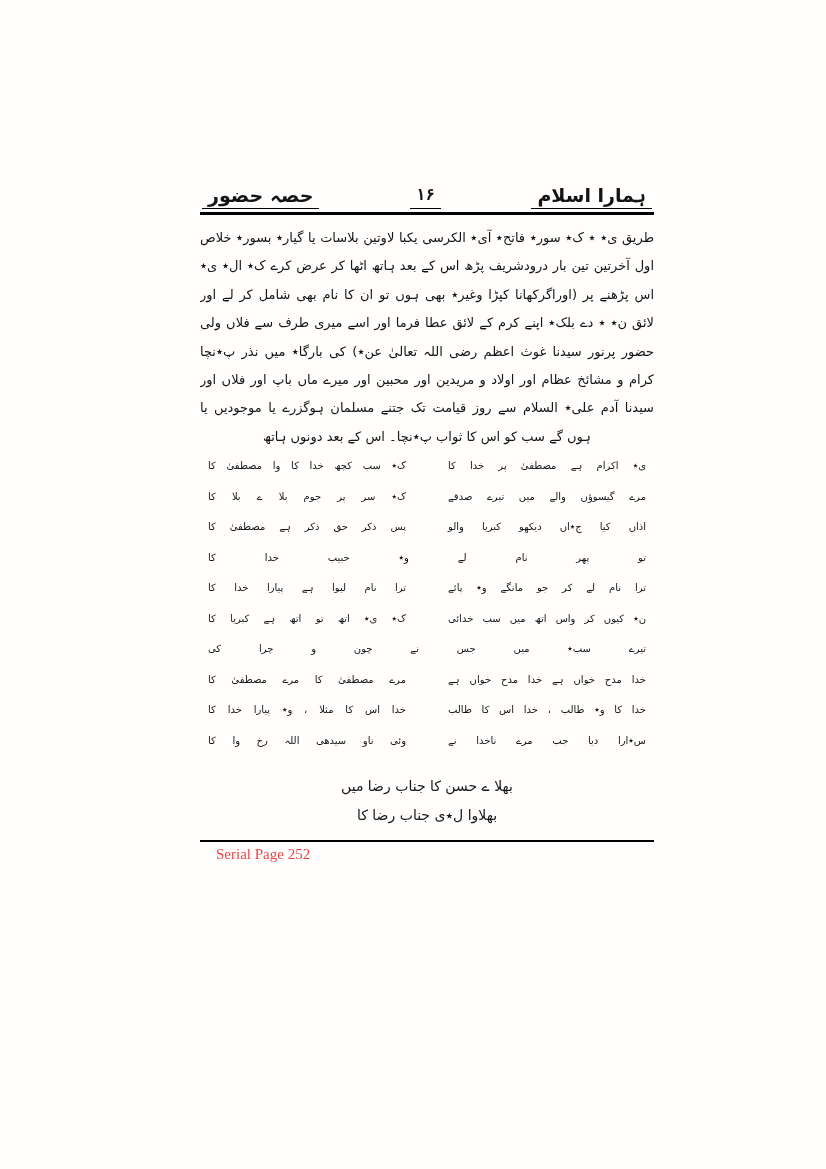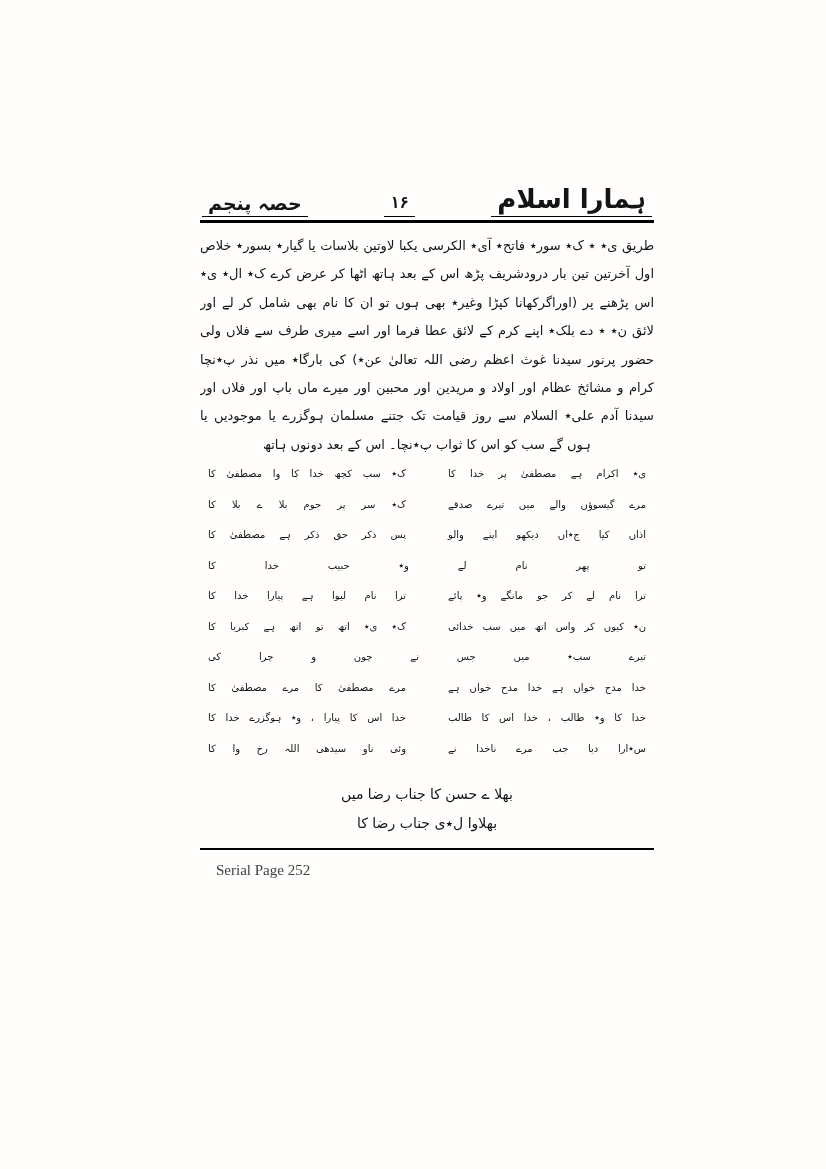--- a/index.html
+++ b/index.html
@@ -24,21 +24,21 @@
     justify-content: space-between;
     align-items: flex-end;
     direction: rtl;
     padding: 0 2px;
   }
   .h-item {
     font-weight: bold;
     border-bottom: 1.5px solid #000;
     padding: 0 6px 2px 6px;
   }
-  .h-title { font-size: 26px; }
+  .h-title { font-size: 19px; }
   .h-num   { font-size: 16px; padding-bottom: 3px; font-family: Liberation Mono, monospace; }
   .h-part  { font-size: 19px; }
   .header-rule {
     border-top: 3px solid #000;
     margin-top: 3px;
   }
   
   .body-text {
     direction: rtl;
     margin-top: 9px;
@@ -96,35 +96,35 @@
   
   .footer-rule {
     border-top: 2.5px solid #000;
     margin-top: 10px;
   }
   .serial {
     direction: ltr;
     text-align: left;
     font-family: "Liberation Serif", "DejaVu Serif", serif;
     font-size: 15px;
-    margin-top: 12px;
+    margin-top: 4px;
     padding-left: 16px;
-    color: #404040;
+    color: #ef4444;
   }
 </style>
 </head>
 <body>
 
 <div class="page">
   <div class="content">
 
     <div class="header">
       <span class="h-item h-title">ہمارا اسلام</span>
       <span class="h-item h-num">۱۶</span>
-      <span class="h-item h-part">حصہ پنجم</span>
+      <span class="h-item h-part">حصہ حضور</span>
     </div>
     <div class="header-rule"></div>
 
     <div class="body-text">
       <div class="bline">طریق ی٭ ٭ ک٭ سور٭ فاتح٭ آی٭ الکرسی یکبا لاوتین بلاسات یا گیار٭ بسور٭ خلاص اور</div>
       <div class="bline">اول آخرتین تین بار درودشریف پڑھ اس کے بعد ہاتھ اٹھا کر عرض کرے ک٭ ال٭ ی٭ میرے</div>
       <div class="bline">اس پڑھنے پر (اوراگرکھانا کپڑا وغیر٭ بھی ہوں تو ان کا نام بھی شامل کر لے اور ک٭ے ک٭</div>
       <div class="bline">لائق ن٭ ٭ دے بلک٭ اپنے کرم کے لائق عطا فرما اور اسے میری طرف سے فلاں ولی اللہ (مثلاً</div>
       <div class="bline">حضور پرنور سیدنا غوث اعظم رضی اللہ تعالیٰ عن٭) کی بارگا٭ میں نذر پ٭نچا اوران کے آبا ے</div>
       <div class="bline">کرام و مشائخ عظام اور اولاد و مریدین اور محبین اور میرے ماں باپ اور فلاں اور فلاں اور</div>
@@ -136,21 +136,21 @@
     <div class="poem">
       <div class="prow">
         <div class="pcell">ی٭ اکرام ہے مصطفیٰ پر خدا کا</div>
         <div class="pcell">ک٭ سب کچھ خدا کا وا مصطفیٰ کا</div>
       </div>
       <div class="prow">
         <div class="pcell">مرے گیسوؤں والے میں تیرے صدقے</div>
         <div class="pcell">ک٭ سر پر جوم بلا ے بلا کا</div>
       </div>
       <div class="prow">
-        <div class="pcell">اذاں کیا ج٭اں دیکھو اپنے والو</div>
+        <div class="pcell">اذاں کیا ج٭اں دیکھو کبریا والو</div>
         <div class="pcell">پس ذکر حق ذکر ہے مصطفیٰ کا</div>
       </div>
       <div class="prow">
         <div class="pcell">تو پھر نام لے و٭ حبیب خدا کا</div>
       </div>
       <div class="prow">
         <div class="pcell">ترا نام لے کر جو مانگے و٭ پائے</div>
         <div class="pcell">ترا نام لیوا ہے پیارا خدا کا</div>
       </div>
       <div class="prow">
@@ -159,21 +159,21 @@
       </div>
       <div class="prow">
         <div class="pcell">تیرے سب٭ میں جس نے چون و چرا کی</div>
       </div>
       <div class="prow">
         <div class="pcell">خدا مدح خواں ہے خدا مدح خواں ہے</div>
         <div class="pcell">مرے مصطفیٰ کا مرے مصطفیٰ کا</div>
       </div>
       <div class="prow">
         <div class="pcell">خدا کا و٭ طالب ، خدا اس کا طالب</div>
-        <div class="pcell">خدا اس کا پیارا ، و٭ ہوگزرے خدا کا</div>
+        <div class="pcell">خدا اس کا مثلا ، و٭ پیارا خدا کا</div>
       </div>
       <div class="prow">
         <div class="pcell">س٭ارا دیا جب مرے ناخدا نے</div>
         <div class="pcell">وئی ناو سیدھی اللہ رخ وا کا</div>
       </div>
     </div>
 
     <div class="closing">
       <div class="cline">بھلا ے حسن کا جناب رضا میں</div>
       <div class="cline">بھلاوا ل٭ی جناب رضا کا</div>

